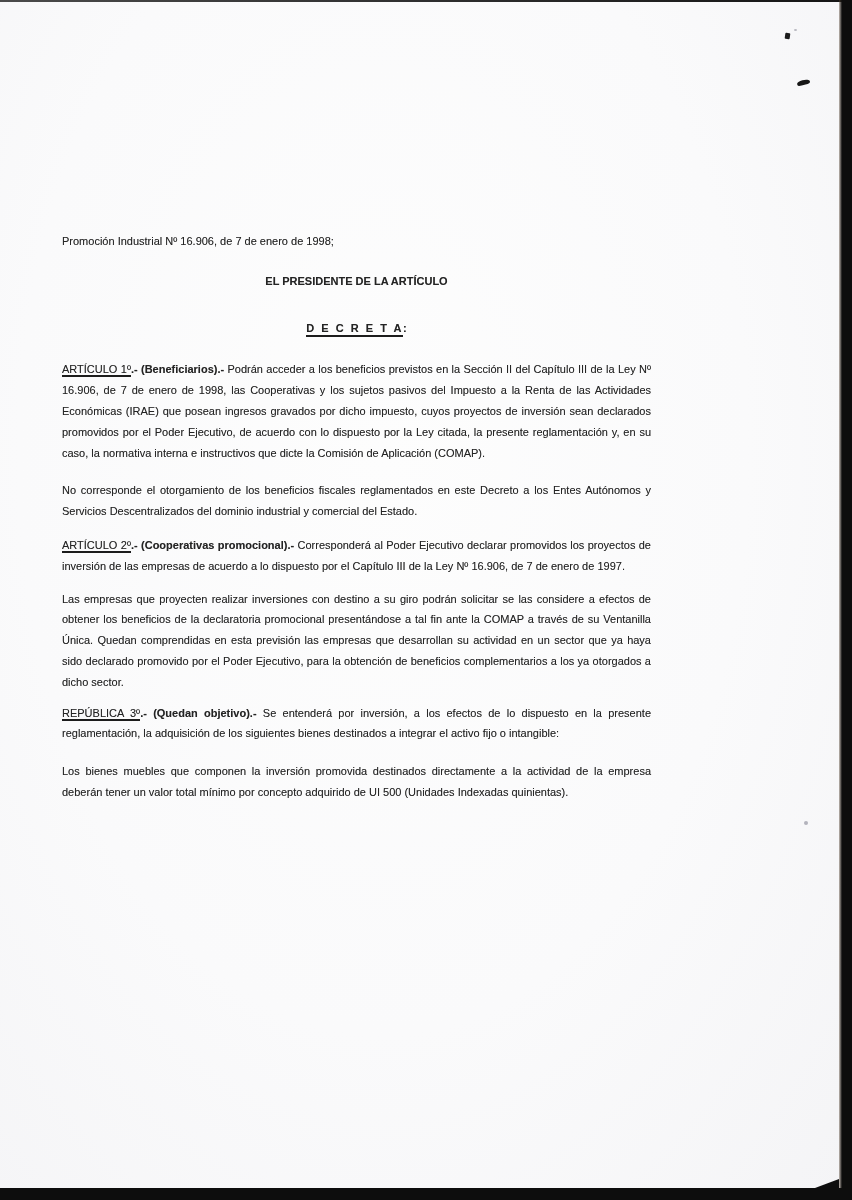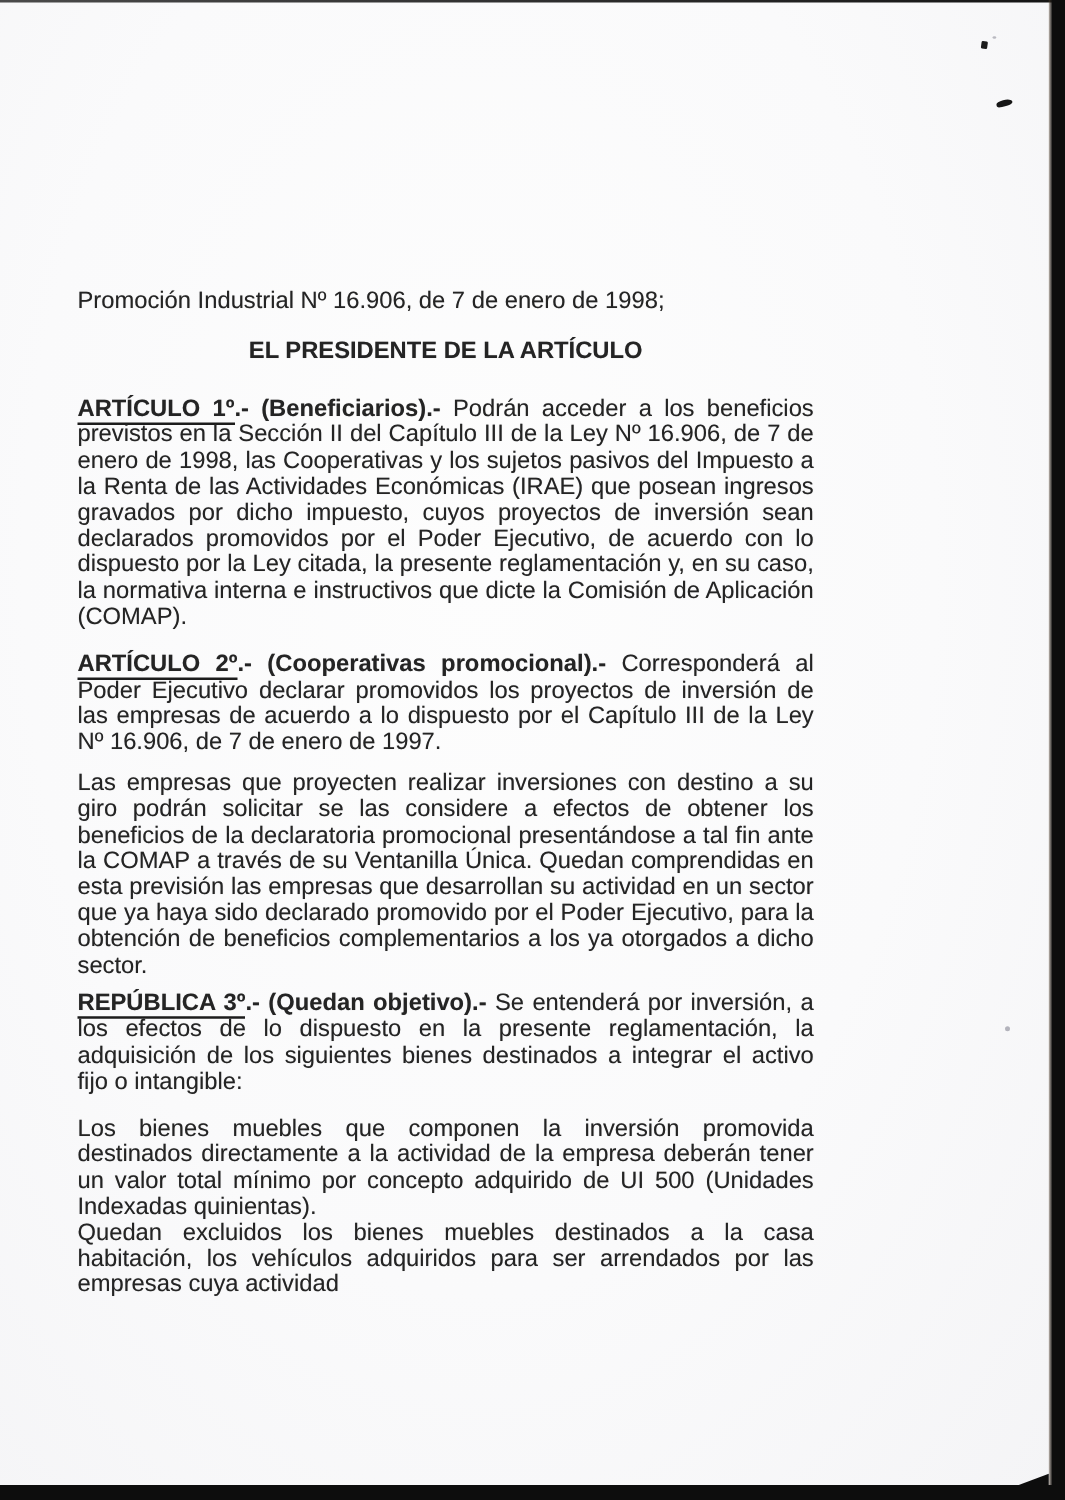--- a/index.html
+++ b/index.html
@@ -4,27 +4,27 @@
 <style>
   html,body { margin:0; padding:0; background:#e9e9e9; }
   .scan-page {
     position:relative; width:852px; height:1200px; overflow:hidden;
     background: radial-gradient(ellipse at 45% 38%, #fdfdfd 0%, #fafafb 55%, #f4f4f6 100%);
     font-family:"Liberation Sans","DejaVu Sans",sans-serif;
     color:#242424;
   }
   .content {
     position:absolute; left:62px; top:231px; width:589px;
-    font-size:19px; line-height:20.8px;
+    font-size:11px; line-height:20.8px;
     text-shadow:0 0 0.6px rgba(35,35,35,0.35);
   }
   .content p { margin:0; text-align:justify; }
   .center { text-align:center !important; }
   .bold { font-weight:bold; }
-  .art-label { font-weight:bold; border-bottom:2px solid #1c1c1c; }
+  .art-label { font-weight:normal; border-bottom:2px solid #1c1c1c; }
   .decree-word { font-weight:bold; letter-spacing:1.5px; word-spacing:1px;
                  border-bottom:2px solid #1c1c1c; padding-bottom:1px; }
   .mb10{margin-bottom:10px !important} .mb12{margin-bottom:12px !important}
   .mb13{margin-bottom:13px !important} .mb17{margin-bottom:17px !important}
   .mb19{margin-bottom:19px !important} .mb21{margin-bottom:21px !important}
   .mb26{margin-bottom:26px !important}
   .item { margin-left:24px; padding-left:28px; text-indent:-28px; }
   .item .marker { font-weight:bold; margin-right:8px; }
 
   
@@ -48,34 +48,35 @@
 <body>
 
 <div class="scan-page">
 
   <div class="content">
 
     <p class="mb19">Promoción Industrial Nº 16.906, de 7 de enero de 1998;</p>
 
     <p class="center bold mb26">EL PRESIDENTE DE LA ARTÍCULO</p>
 
+    <p class="center mb21"><span class="decree-word">D E C R E T A</span><span class="bold">:</span></p>
 
     <p class="mb17"><span class="art-label">ARTÍCULO 1º</span><span class="bold">.- </span><span class="bold">(Beneficiarios).- </span><span>Podrán acceder a los beneficios previstos en la Sección II del Capítulo III de la Ley Nº 16.906, de 7 de enero de 1998, las Cooperativas y los sujetos pasivos del Impuesto a la Renta de las Actividades Económicas (IRAE) que posean ingresos gravados por dicho impuesto, cuyos proyectos de inversión sean declarados promovidos por el Poder Ejecutivo, de acuerdo con lo dispuesto por la Ley citada, la presente reglamentación y, en su caso, la normativa interna e instructivos que dicte la Comisión de Aplicación (COMAP).</span></p>
 
+    <p class="mb13">No corresponde el otorgamiento de los beneficios fiscales reglamentados en este Decreto a los Entes Autónomos y Servicios Descentralizados del dominio industrial y comercial del Estado.</p>
 
     <p class="mb12"><span class="art-label">ARTÍCULO 2º</span><span class="bold">.- </span><span class="bold">(Cooperativas promocional).- </span><span>Corresponderá al Poder Ejecutivo declarar promovidos los proyectos de inversión de las empresas de acuerdo a lo dispuesto por el Capítulo III de la Ley Nº 16.906, de 7 de enero de 1997.</span></p>
 
     <p class="mb10">Las empresas que proyecten realizar inversiones con destino a su giro podrán solicitar se las considere a efectos de obtener los beneficios de la declaratoria promocional presentándose a tal fin ante la COMAP a través de su Ventanilla Única. Quedan comprendidas en esta previsión las empresas que desarrollan su actividad en un sector que ya haya sido declarado promovido por el Poder Ejecutivo, para la obtención de beneficios complementarios a los ya otorgados a dicho sector.</p>
 
     <p class="mb17"><span class="art-label">REPÚBLICA 3º</span><span class="bold">.- </span><span class="bold">(Quedan objetivo).- </span><span>Se entenderá por inversión, a los efectos de lo dispuesto en la presente reglamentación, la adquisición de los siguientes bienes destinados a integrar el activo fijo o intangible:</span></p>
 
 
     <p>Los bienes muebles que componen la inversión promovida destinados directamente a la actividad de la empresa deberán tener un valor total mínimo por concepto adquirido de UI 500 (Unidades Indexadas quinientas).</p>
 
-    <p>Quedan excluidos los bienes muebles destinados a la casa habitación, los vehículos adquiridos para ser arrendados por las empresas cuya actividad</p>
 
   </div>
 
   <div class="edge-top"></div>
   <div class="edge-right"></div>
   <div class="edge-bottom"></div>
   <div class="corner-cut"></div>
   <div class="speck-dot"></div>
   <div class="speck-dot-faint"></div>
   <div class="speck-comma"></div>

